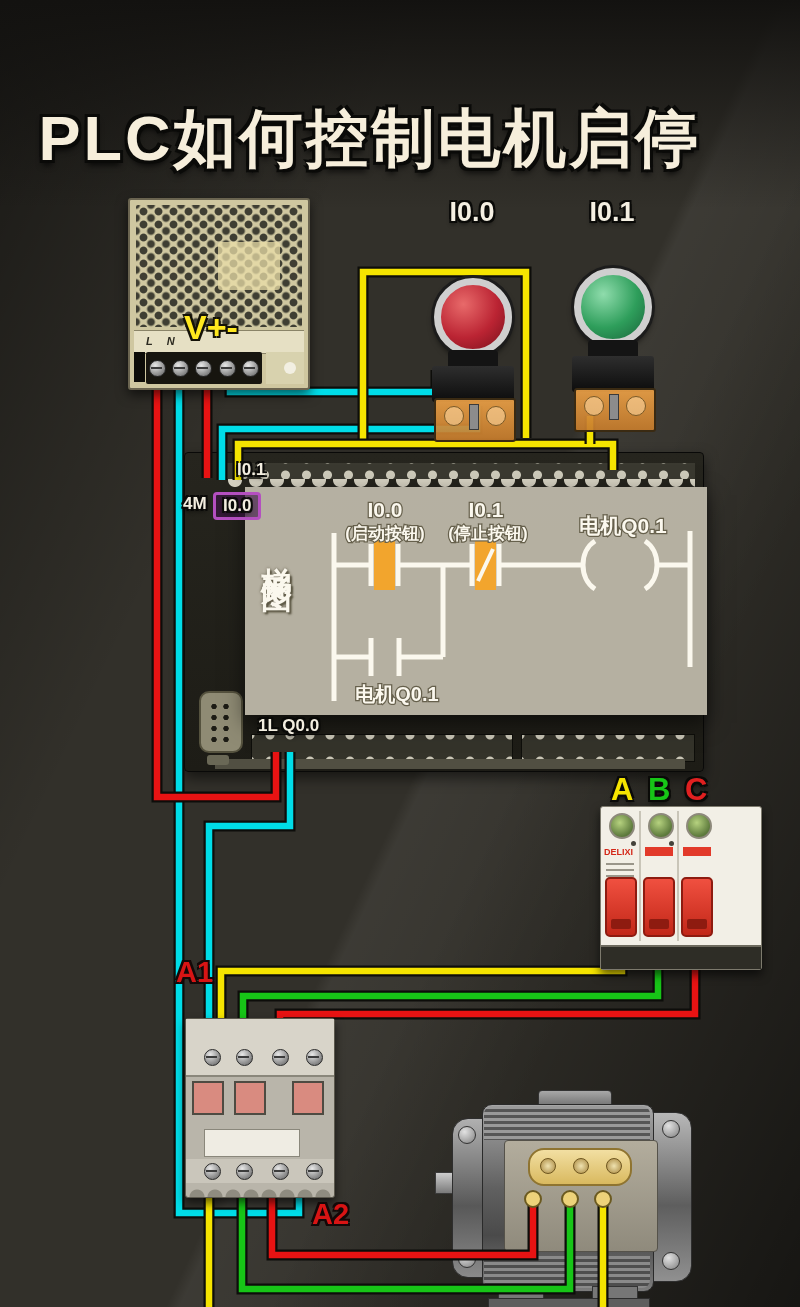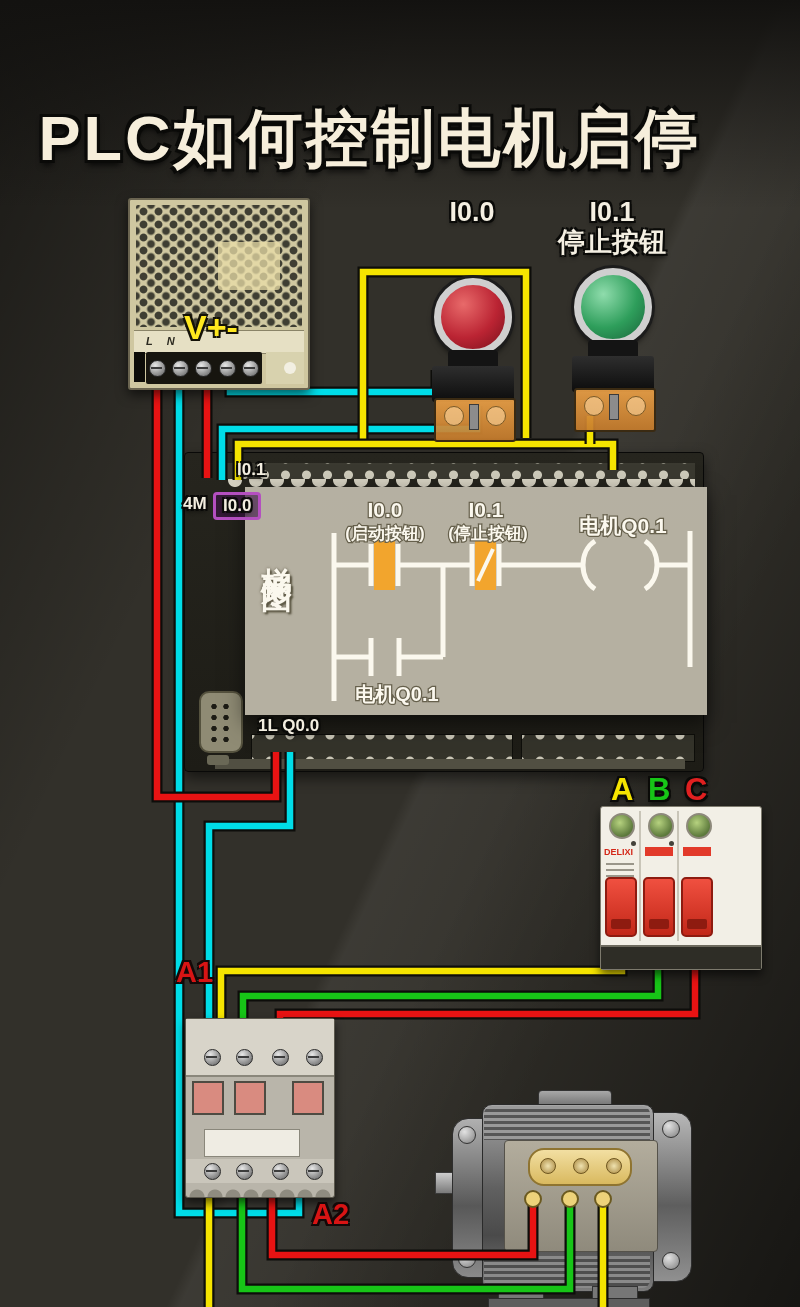--- a/index.html
+++ b/index.html
@@ -245,21 +245,20 @@
   <div class="psu-pcb">
       <i></i>
     </div>
 </div>
 
 <div class="btn-label outl" style="left:402px;top:198px;">
   <div class="adr">I0.0</div>
 </div>
 <div class="btn-label outl" style="left:542px;top:198px;">
   <div class="adr">I0.1</div>
-  <div class="nm">停止按钮</div>
 </div>
 
 <div class="pbtn" style="left:426px;top:278px;">
   <div class="cap cap-red"></div>
   <div class="collar"></div>
   <div class="bodyblk"></div>
   <div class="base">
       <i></i>
     </div>
 </div>

